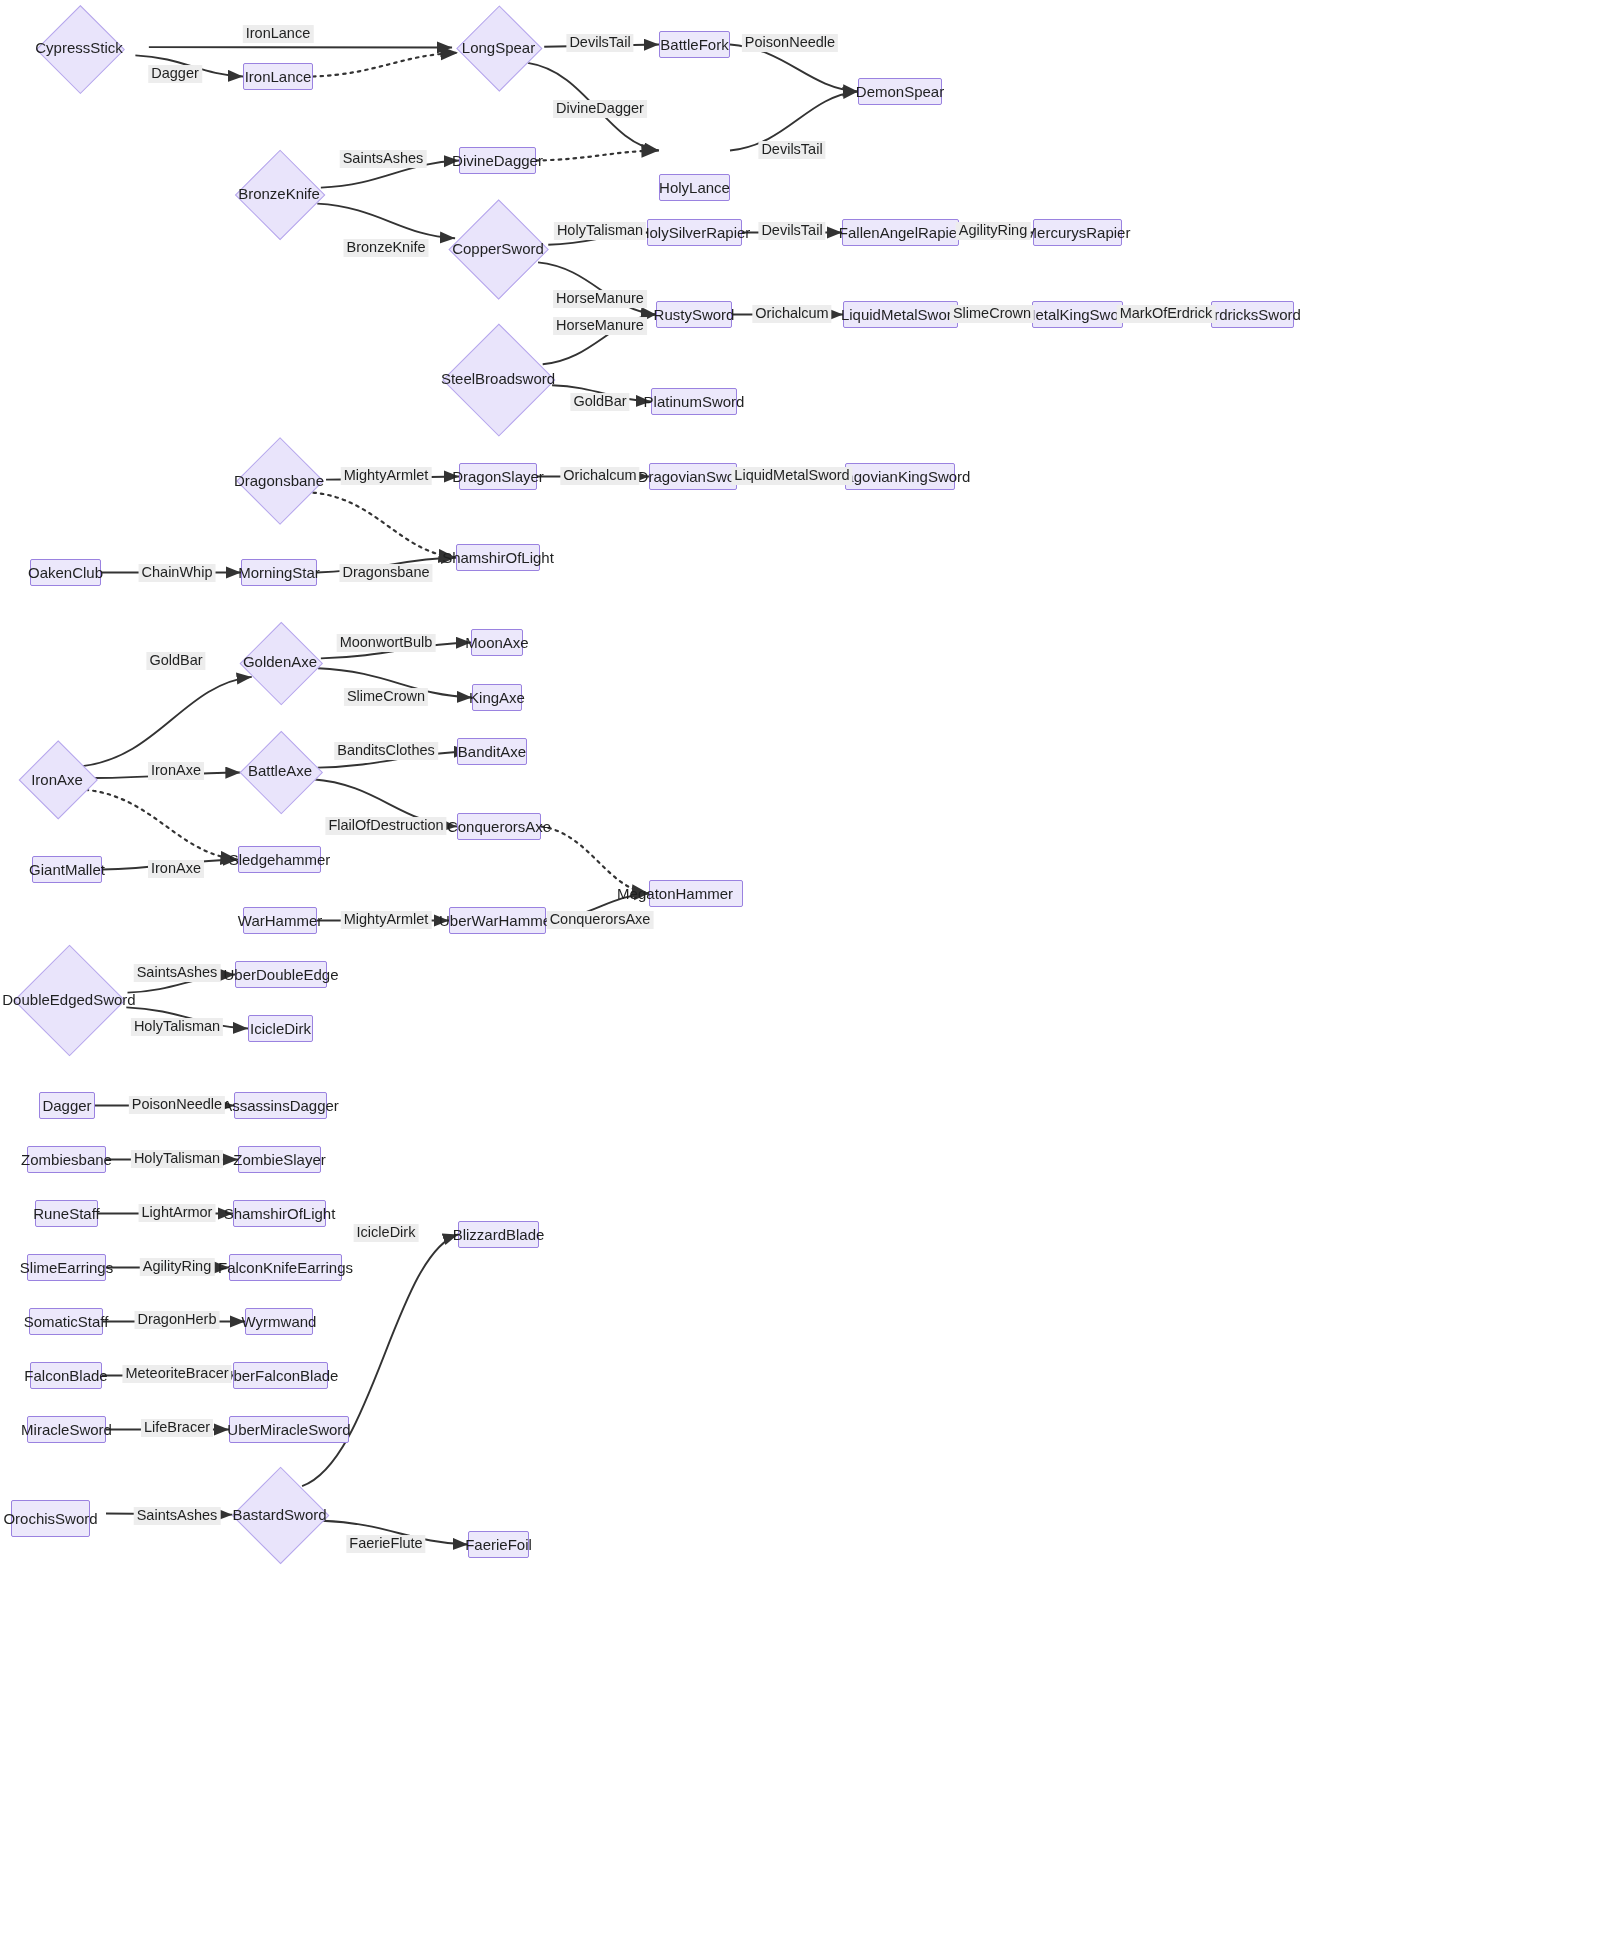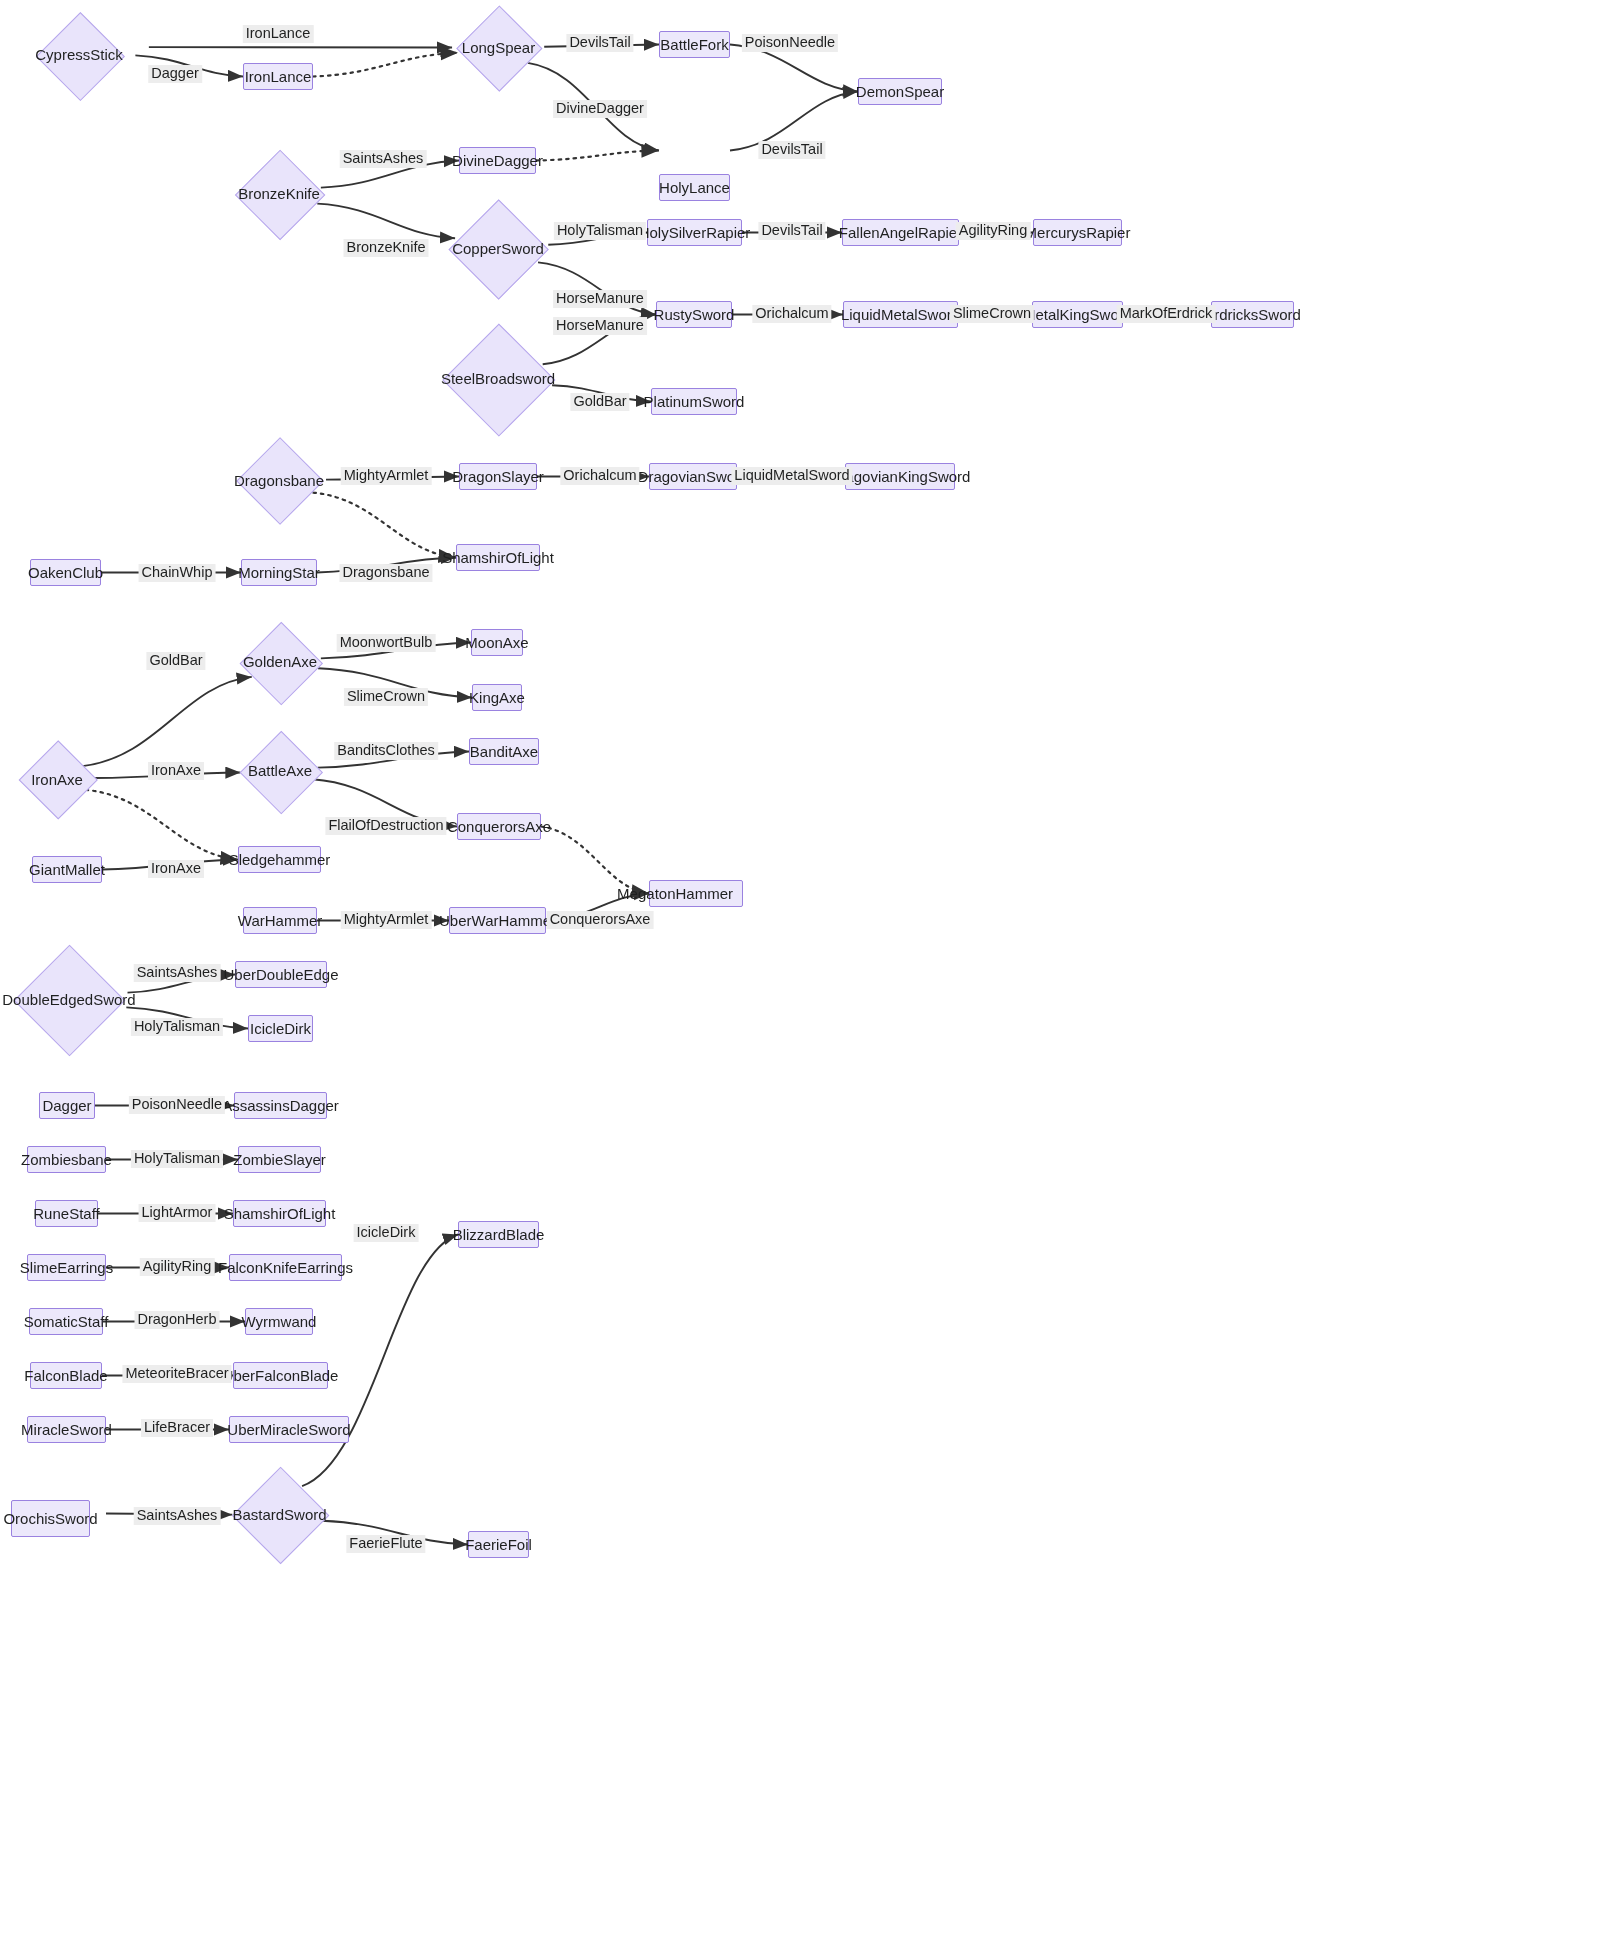--- a/index.html
+++ b/index.html
@@ -75,21 +75,21 @@
         <path d="M103,1321.5 L245,1321.5" marker-end="url(#ah)"></path>
         <path d="M102,1375.5 L233,1375.5" marker-end="url(#ah)"></path>
         <path d="M106,1429.5 L229,1429.5" marker-end="url(#ah)"></path>
         <path d="M302.0528455284553,1486.1138211382113 C372.2290650406504,1460.95243902439 395.6211382113821,1254.6291056910568 458,1234.5" marker-end="url(#ah)"></path>
         <path d="M106,1513.5 L232.28714603881642,1514.6675151129493" marker-end="url(#ah)"></path>
         <path d="M322.0499674630473,1520.7316166217347 C387.727482104676,1523.1084549595612 409.61998698521893,1542.5985293297388 468,1544.5" marker-end="url(#ah)"></path>
       </g>
   </svg>
 
   <div id="node-layer">
-      <div class="node diamond" style="left: 9px; top: 12px; width: 140px; height: 86px;">
+      <div class="node diamond" style="left: 9px; top: 5px; width: 140px; height: 86px;">
         <div class="dshape" style="width: 60.802px; height: 60.802px; left: 39.599px; top: 12.599px;"></div>
         <span class="dlabel">CypressStick</span>
       </div>
       <div class="node diamond" style="left: 452px; top: 6px; width: 93px; height: 83px;">
         <div class="dshape" style="width: 58.681px; height: 58.681px; left: 17.1595px; top: 12.1595px;"></div>
         <span class="dlabel">LongSpear</span>
       </div>
       <div class="node rect" style="left: 243px; top: 63px; width: 70px; height: 27px;">
         <span>IronLance</span>
       </div>
@@ -170,21 +170,21 @@
       <div class="node rect" style="left: 471px; top: 629px; width: 52px; height: 27px;">
         <span>MoonAxe</span>
       </div>
       <div class="node rect" style="left: 472px; top: 684px; width: 50px; height: 27px;">
         <span>KingAxe</span>
       </div>
       <div class="node diamond" style="left: 239px; top: 731px; width: 82px; height: 80px;">
         <div class="dshape" style="width: 56.56px; height: 56.56px; left: 12.72px; top: 11.72px;"></div>
         <span class="dlabel">BattleAxe</span>
       </div>
-      <div class="node rect" style="left: 469px; top: 738px; width: 70px; height: 27px;">
+      <div class="node rect" style="left: 457px; top: 738px; width: 70px; height: 27px;">
         <span>BanditAxe</span>
       </div>
       <div class="node diamond" style="left: 18px; top: 741px; width: 78px; height: 77px;">
         <div class="dshape" style="width: 54.439px; height: 54.439px; left: 11.7805px; top: 11.2805px;"></div>
         <span class="dlabel">IronAxe</span>
       </div>
       <div class="node rect" style="left: 457px; top: 813px; width: 84px; height: 27px;">
         <span>ConquerorsAxe</span>
       </div>
       <div class="node rect" style="left: 238px; top: 846px; width: 83px; height: 27px;">

